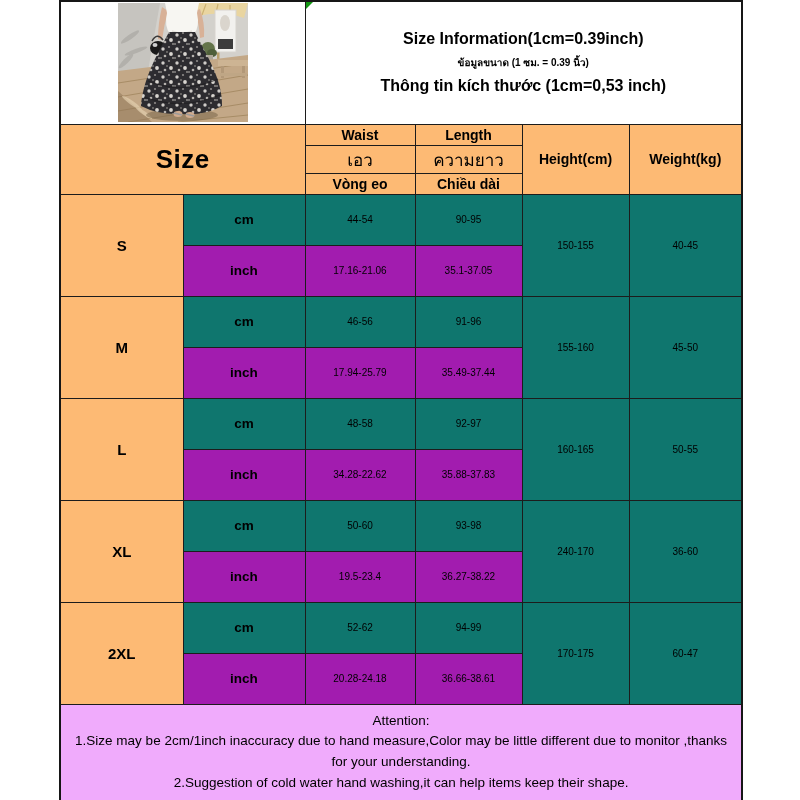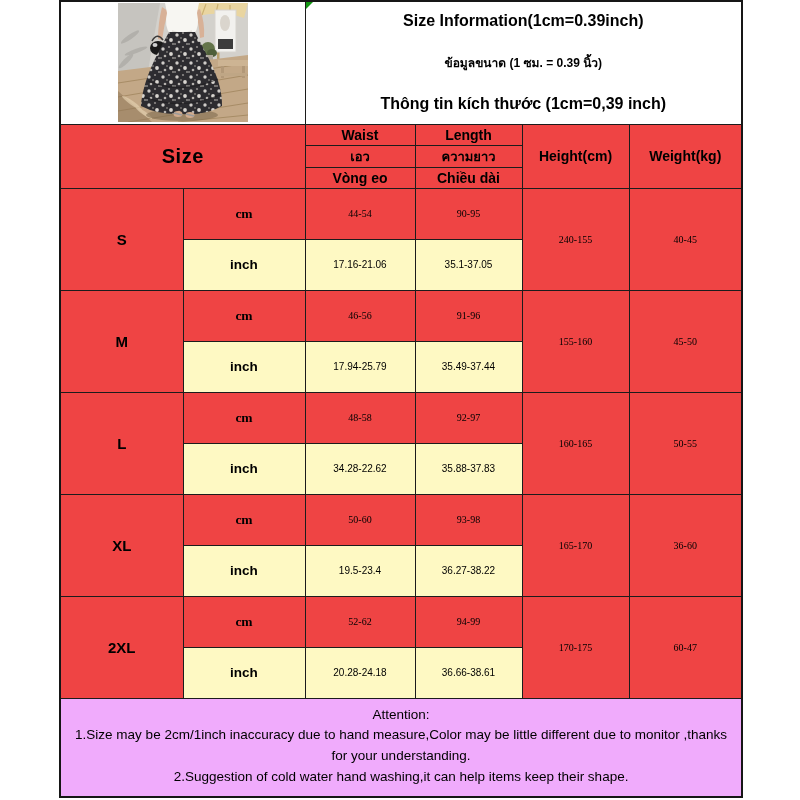--- a/index.html
+++ b/index.html
@@ -26,40 +26,40 @@
     text-align: center;
     vertical-align: middle;
     padding: 0;
     overflow: hidden;
   }
   tr.r-title  { height: 123px; }
   tr.r-h      { height: 21px;  }
   tr.r-body   { height: 51px;  }
   tr.r-att    { height: 86px;  }
 
-  .bg-gray { background: #ef4444; margin-left: 34px; }
-  .bg-lt   { background: #ef4444; font-family: Liberation Serif, serif; }
-  .bg-wh   { background: #fef9c3; }
+  .bg-gray { background: #fdba74; margin-left: 34px; }
+  .bg-lt   { background: #0f766e; }
+  .bg-wh   { background: #a21caf; }
 
   .photo-cell { vertical-align: top !important; background: #fff; }
   .photo-frame { width: 130px; height: 119px; margin: 1px auto 0 auto; display: block; }
 
   .title-cell { position: relative; background: #fff; }
   .title-l1, .title-l3 { font-size: 16px; font-weight: bold; }
-  .title-l2 { font-size: 12px; font-weight: bold; margin: 23px 0; }
+  .title-l2 { font-size: 10px; font-weight: bold; margin: 7px 0; }
   .corner-marker {
     position: absolute; top: 0; left: 0;
     width: 0; height: 0;
     border-top: 7px solid #129612;
     border-right: 7px solid transparent;
   }
 
-  .size-big { font-size: 20px; font-weight: bold; letter-spacing: 0.5px; }
+  .size-big { font-size: 26px; font-weight: bold; letter-spacing: 0.5px; }
   .hdr      { font-size: 14px; font-weight: bold; }
-  .hdr-th   { font-size: 13px; font-weight: bold; }
+  .hdr-th   { font-size: 17px; font-weight: normal; }
   .size-lbl { font-size: 15px; font-weight: bold; }
   .unit     { font-size: 13.5px; font-weight: bold; }
   .val      { font-size: 10px; font-weight: normal; }
 
   .att-cell { background: #f0abfc; padding: 6px 10px 8px 10px !important; }
   .att-line { font-size: 13.5px; line-height: 1.55; text-align: center; }
 </style>
 </head>
 <body>
 
@@ -150,21 +150,21 @@
 
           <ellipse cx="60" cy="111" rx="4.5" ry="3" fill="#d0ab8e"></ellipse>
           <ellipse cx="72" cy="112" rx="4.5" ry="3" fill="#d0ab8e"></ellipse>
           <path d="M56,110 L64,112 M68,111 L76,113" stroke="#9b9b9b" stroke-width="1.4"></path>
         </svg>
       </td>
       <td colspan="4" class="title-cell">
         <div class="corner-marker"></div>
         <div class="title-l1">Size Information(1cm=0.39inch)</div>
         <div class="title-l2">ข้อมูลขนาด (1 ซม. = 0.39 นิ้ว)</div>
-        <div class="title-l3">Thông tin kích thước (1cm=0,39 inch)</div>
+        <div class="title-l3">Thông tin kích thước (1cm=0,53 inch)</div>
       </td>
     </tr>
 
     <tr class="r-h">
       <td colspan="2" rowspan="3" class="bg-gray size-big">Size</td>
       <td class="bg-gray hdr">Waist</td>
       <td class="bg-gray hdr">Length</td>
       <td rowspan="3" class="bg-gray hdr">Height(cm)</td>
       <td rowspan="3" class="bg-gray hdr">Weight(kg)</td>
     </tr>
@@ -175,21 +175,21 @@
     <tr class="r-h">
       <td class="bg-gray hdr">Vòng eo</td>
       <td class="bg-gray hdr">Chiều dài</td>
     </tr>
 
     <tr class="r-body">
       <td rowspan="2" class="bg-gray size-lbl">S</td>
       <td class="bg-lt unit">cm</td>
       <td class="bg-lt val">44-54</td>
       <td class="bg-lt val">90-95</td>
-      <td rowspan="2" class="bg-lt val">240-155</td>
+      <td rowspan="2" class="bg-lt val">150-155</td>
       <td rowspan="2" class="bg-lt val">40-45</td>
     </tr>
     <tr class="r-body">
       <td class="bg-wh unit">inch</td>
       <td class="bg-wh val">17.16-21.06</td>
       <td class="bg-wh val">35.1-37.05</td>
     </tr>
 
     <tr class="r-body">
       <td rowspan="2" class="bg-gray size-lbl">M</td>
@@ -217,21 +217,21 @@
       <td class="bg-wh unit">inch</td>
       <td class="bg-wh val">34.28-22.62</td>
       <td class="bg-wh val">35.88-37.83</td>
     </tr>
 
     <tr class="r-body">
       <td rowspan="2" class="bg-gray size-lbl">XL</td>
       <td class="bg-lt unit">cm</td>
       <td class="bg-lt val">50-60</td>
       <td class="bg-lt val">93-98</td>
-      <td rowspan="2" class="bg-lt val">165-170</td>
+      <td rowspan="2" class="bg-lt val">240-170</td>
       <td rowspan="2" class="bg-lt val">36-60</td>
     </tr>
     <tr class="r-body">
       <td class="bg-wh unit">inch</td>
       <td class="bg-wh val">19.5-23.4</td>
       <td class="bg-wh val">36.27-38.22</td>
     </tr>
 
     <tr class="r-body">
       <td rowspan="2" class="bg-gray size-lbl">2XL</td>

